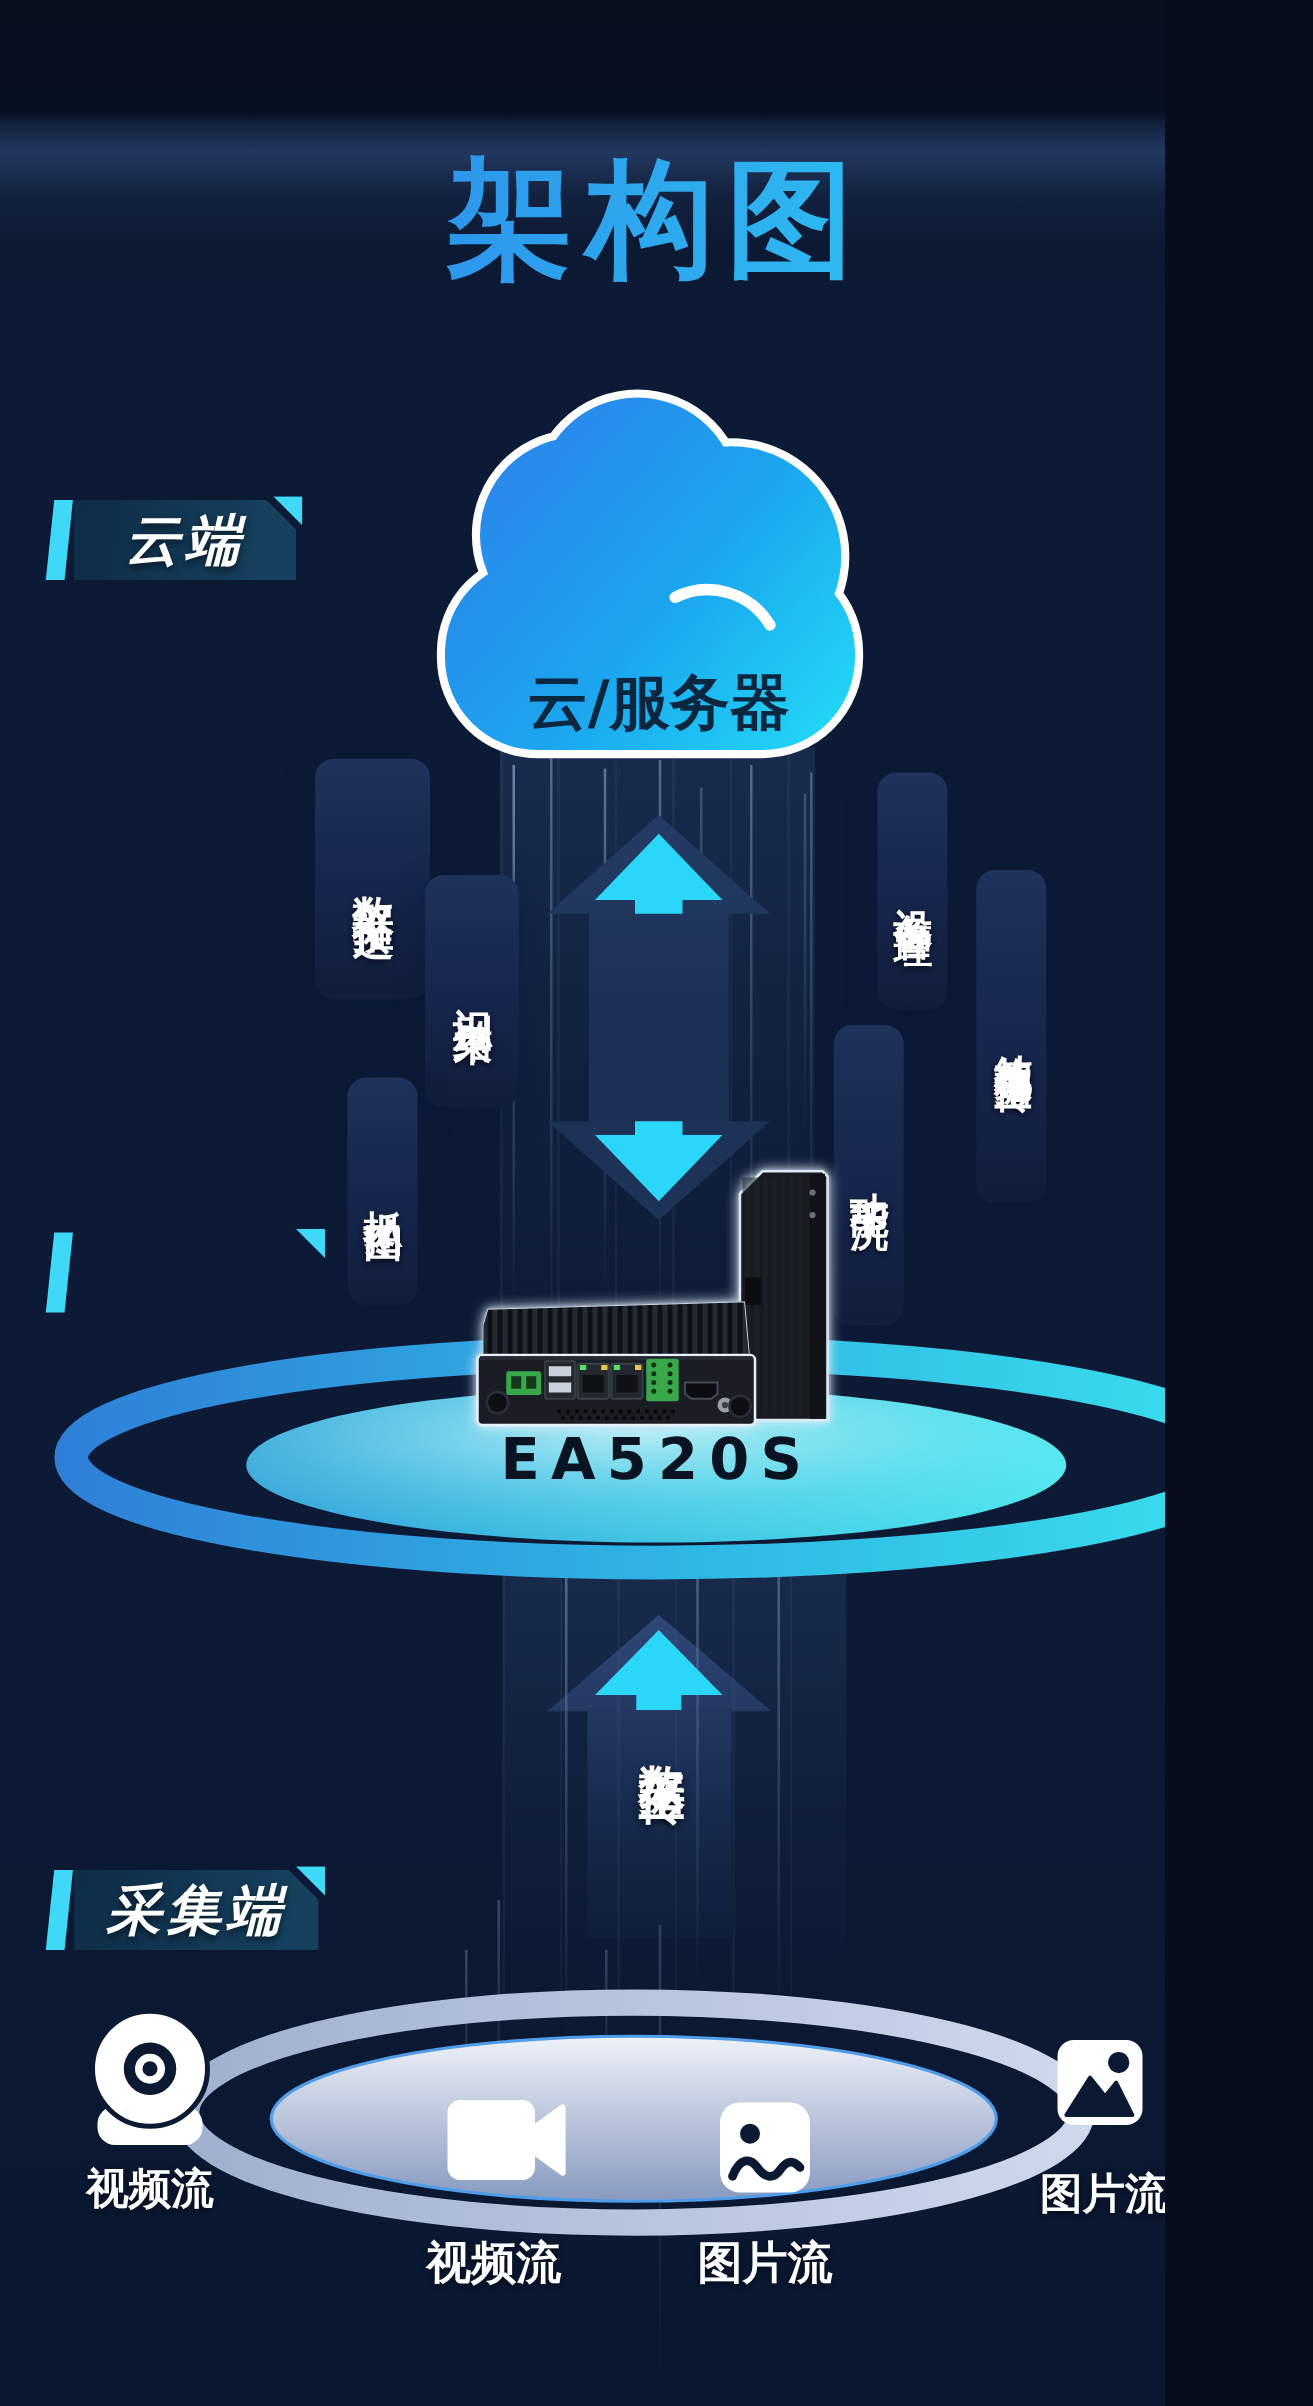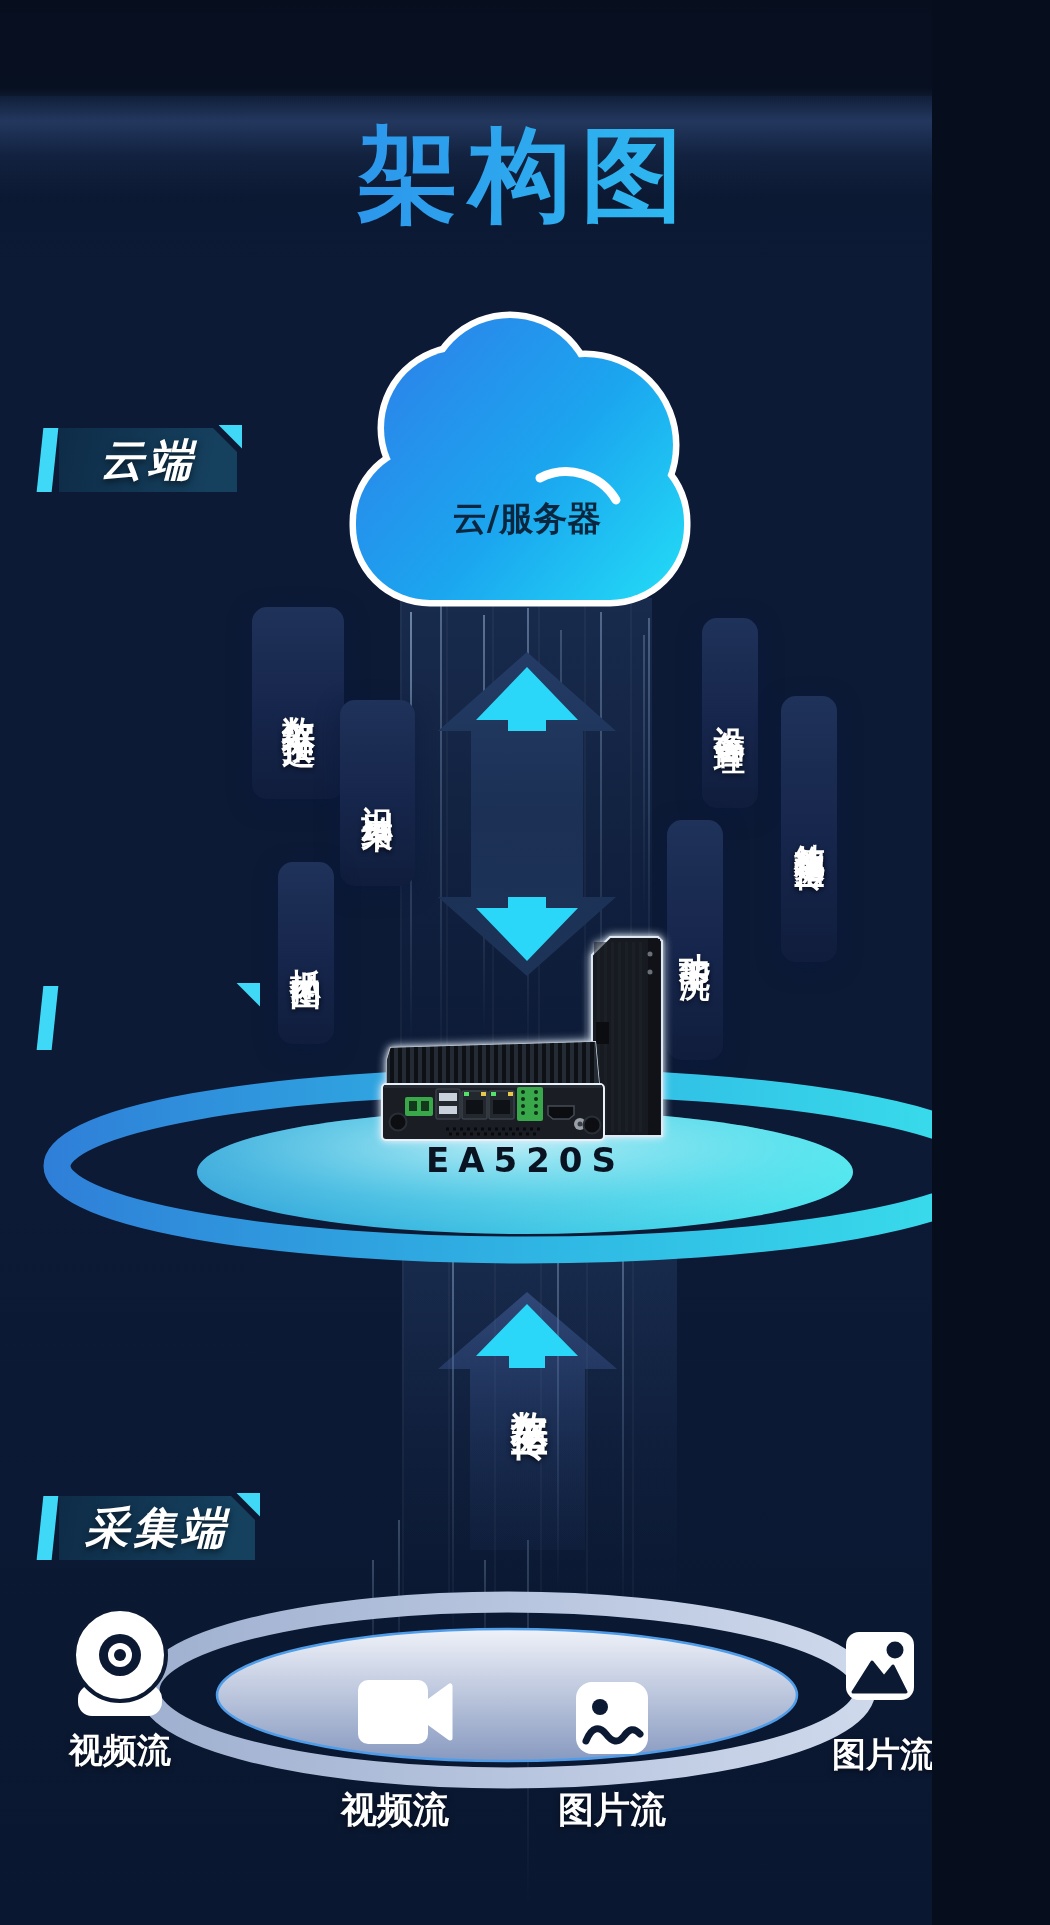--- a/index.html
+++ b/index.html
@@ -69,21 +69,21 @@
 
   <div class="abs band cols" style="left:402px;top:1252px;width:275px;height:345px;"></div>
   <div class="abs streak" style="left:452px;top:1258px;height:380px;opacity:.7;"></div>
   <div class="abs streak" style="left:557px;top:1262px;height:330px;opacity:.6;"></div>
   <div class="abs streak" style="left:622px;top:1258px;height:360px;opacity:.6;"></div>
   <div class="abs streak" style="left:527px;top:1540px;height:365px;opacity:.4;"></div>
   <div class="abs streak" style="left:398px;top:1520px;height:160px;opacity:.5;"></div>
   <div class="abs streak" style="left:372px;top:1560px;height:120px;opacity:.5;"></div>
   <div class="abs streak" style="left:484px;top:1560px;height:110px;opacity:.45;"></div>
 
-  <div class="abs badge" style="left:40px;top:428px;width:215px;">
+  <div class="abs badge" style="left:40px;top:400px;width:215px;">
     <div class="bar"></div>
     <div class="box" style="width:178px;">
       <span class="txt">云端</span>
     </div>
     <div class="corner" style="left:172px;"></div>
   </div>
 
   <svg class="abs" style="left:340px;top:296px;" width="370" height="330" viewBox="340 296 370 330">
     <defs>
       <linearGradient id="cloudGrad" gradientUnits="userSpaceOnUse" x1="370" y1="330" x2="680" y2="600">
@@ -101,21 +101,21 @@
     </g>
 
     <g fill="url(#cloudGrad)">
       <circle cx="462" cy="428" r="78"></circle>
       <circle cx="510" cy="398" r="80"></circle>
       <circle cx="585" cy="445" r="88"></circle>
       <rect x="356" y="448" width="328" height="152" rx="74"></rect>
     </g>
     <path d="M 540 478 A 58 58 0 0 1 616 500" fill="none" stroke="#ffffff" stroke-width="9" stroke-linecap="round"></path>
   </svg>
-  <div class="abs cloud-text" style="left:377px;top:496px;width:300px;font-size:34px;">云/服务器</div>
+  <div class="abs cloud-text" style="left:377px;top:530px;width:300px;font-size:48px;">云/服务器</div>
 
   <div class="abs vpill" style="left:252px;top:607px;width:92px;height:192px;font-size:33px;">数据推送</div>
   <div class="abs vpill" style="left:340px;top:700px;width:75px;height:186px;font-size:31px;">识别结果</div>
   <div class="abs vpill" style="left:278px;top:862px;width:56px;height:182px;font-size:31px;">抓拍图</div>
 
   <div class="abs vpill" style="left:702px;top:618px;width:56px;height:190px;font-size:31px;">设备管理</div>
   <div class="abs vpill" style="left:781px;top:696px;width:56px;height:266px;font-size:30px;letter-spacing:3px;">结构化数据上传</div>
   <div class="abs vpill" style="left:667px;top:820px;width:56px;height:240px;font-size:31px;">功能下沉</div>
 
   <svg class="abs" style="left:430px;top:645px;" width="200" height="340" viewBox="430 645 200 340">
@@ -216,21 +216,21 @@
       </g>
       <path d="M 548 1106 h 26 v 9 l -5 4 h -16 l -5 -4 Z" fill="#0b0d11" stroke="#454c55" stroke-width="1.5"></path>
       <circle cx="580" cy="1124" r="6" fill="#9aa0a8"></circle>
       <circle cx="580" cy="1124" r="2.5" fill="#3c4046"></circle>
       <circle cx="592" cy="1125" r="8.5" fill="#0c0e12" stroke="#2a2f37" stroke-width="2"></circle>
       <line x1="446" y1="1129" x2="540" y2="1129" stroke="#07090d" stroke-width="3" stroke-dasharray="3 4"></line>
       <line x1="449" y1="1134" x2="540" y2="1134" stroke="#07090d" stroke-width="3" stroke-dasharray="3 4"></line>
     </g>
   </svg>
 
-  <div class="abs devname" style="left:398px;top:1140px;width:255px;font-size:34px;">EA520S</div>
+  <div class="abs devname" style="left:398px;top:1140px;width:255px;font-size:46px;">EA520S</div>
 
   <svg class="abs" style="left:420px;top:1280px;" width="220" height="280" viewBox="420 1280 220 280">
     <defs>
       <linearGradient id="upBody" gradientUnits="userSpaceOnUse" x1="527" y1="1292" x2="527" y2="1550">
         <stop offset="0" stop-color="#5678be" stop-opacity="0.40"></stop>
         <stop offset="0.6" stop-color="#3c5a9a" stop-opacity="0.20"></stop>
         <stop offset="1" stop-color="#28406e" stop-opacity="0.10"></stop>
       </linearGradient>
     </defs>
     <polygon points="527,1292 617,1369 585,1369 585,1550 470,1550 470,1369 438,1369" fill="url(#upBody)"></polygon>

